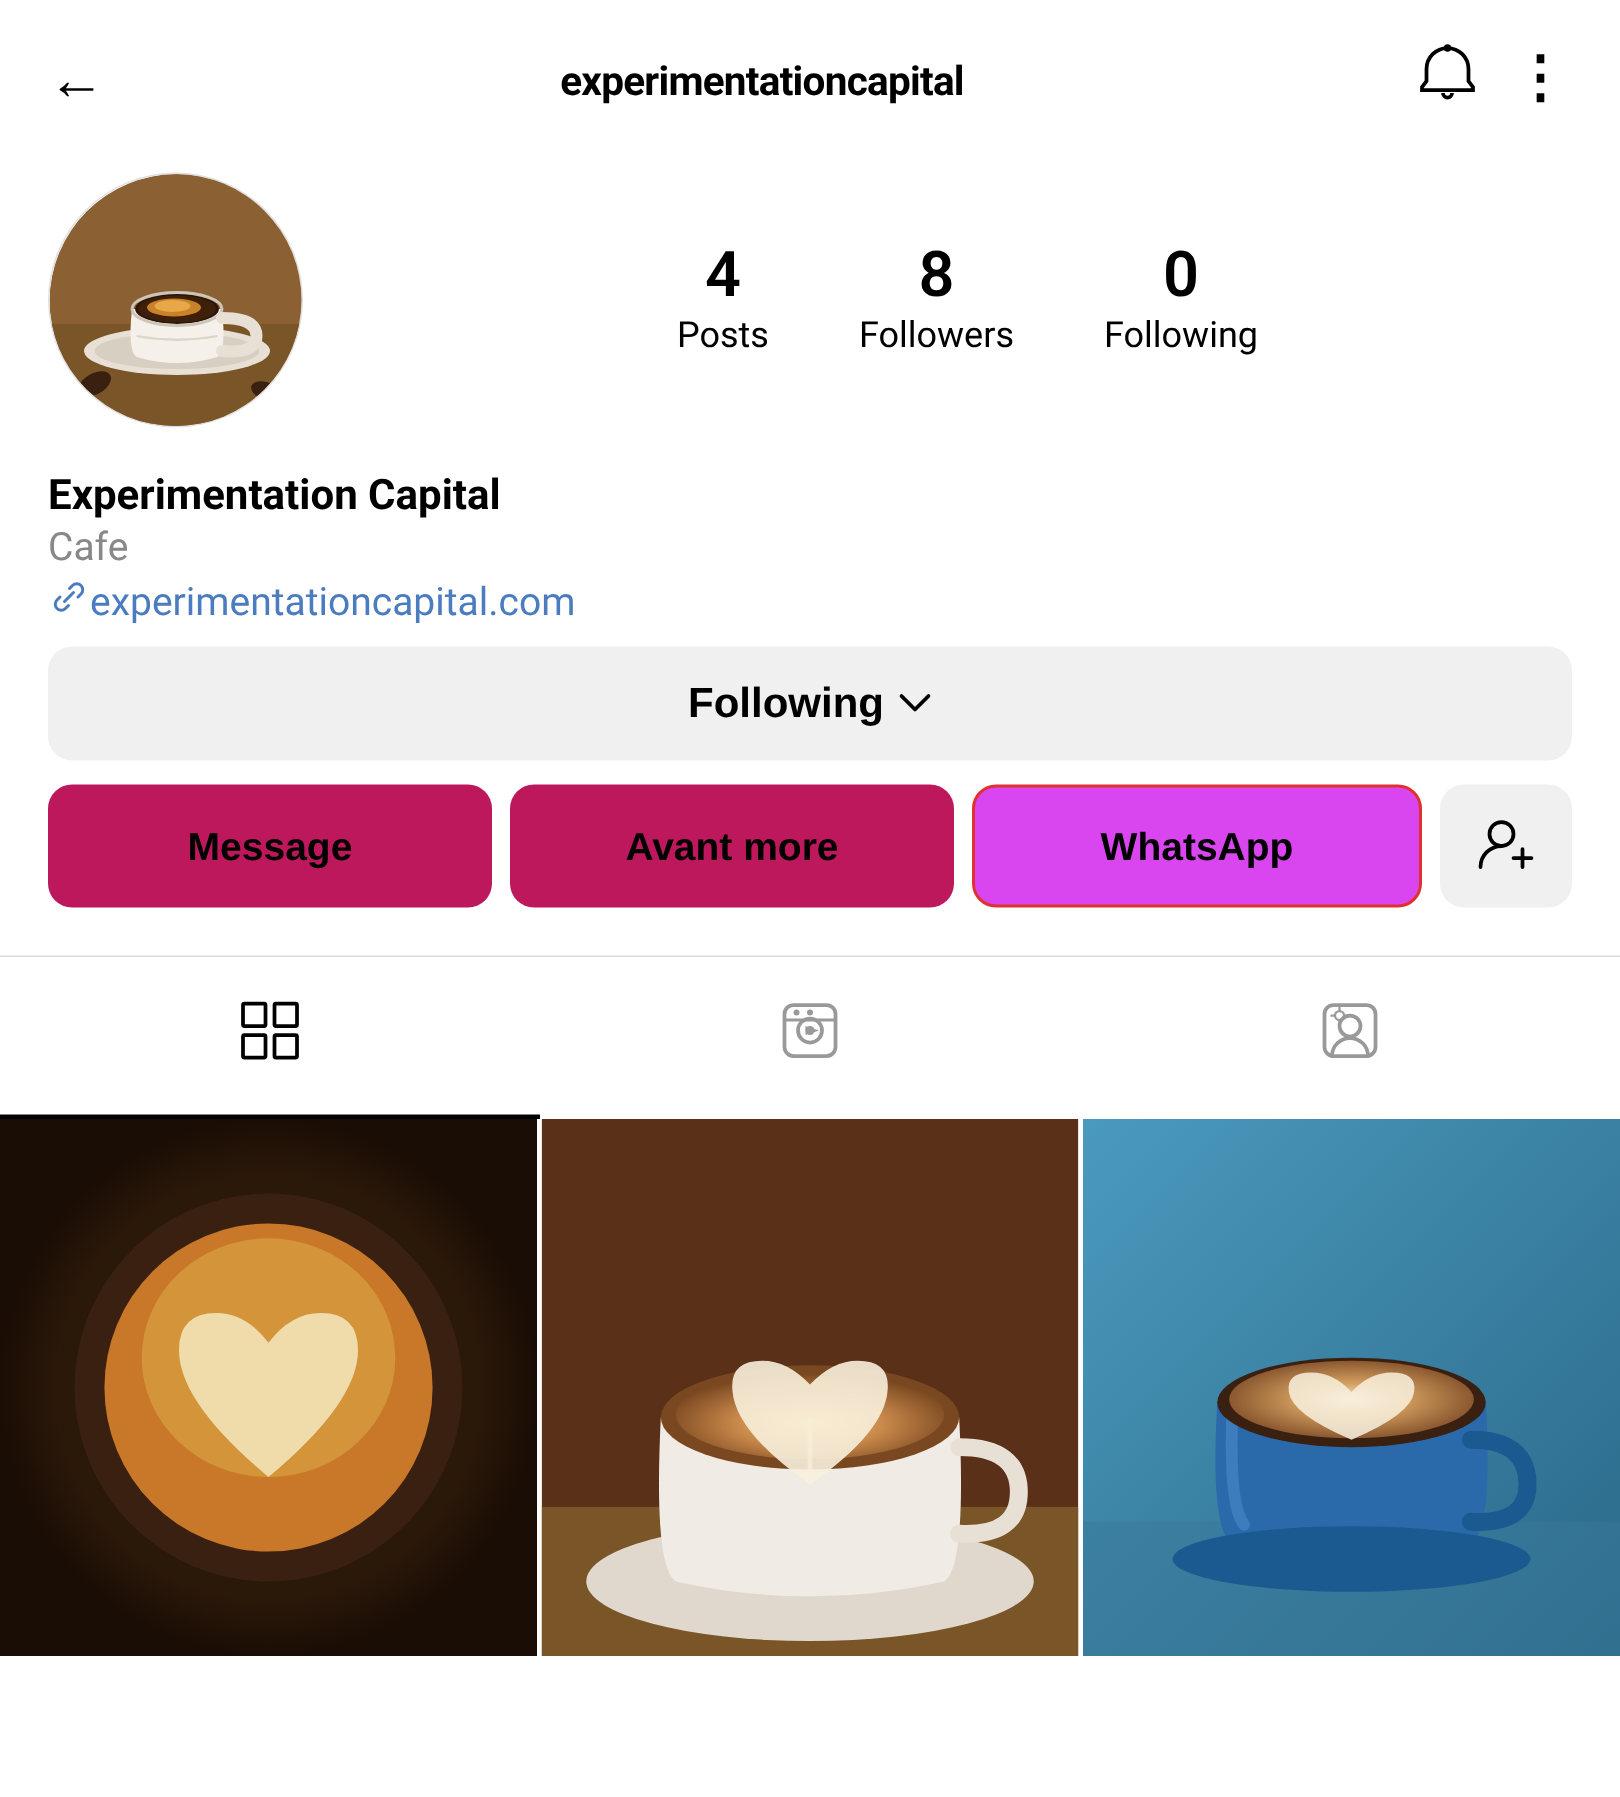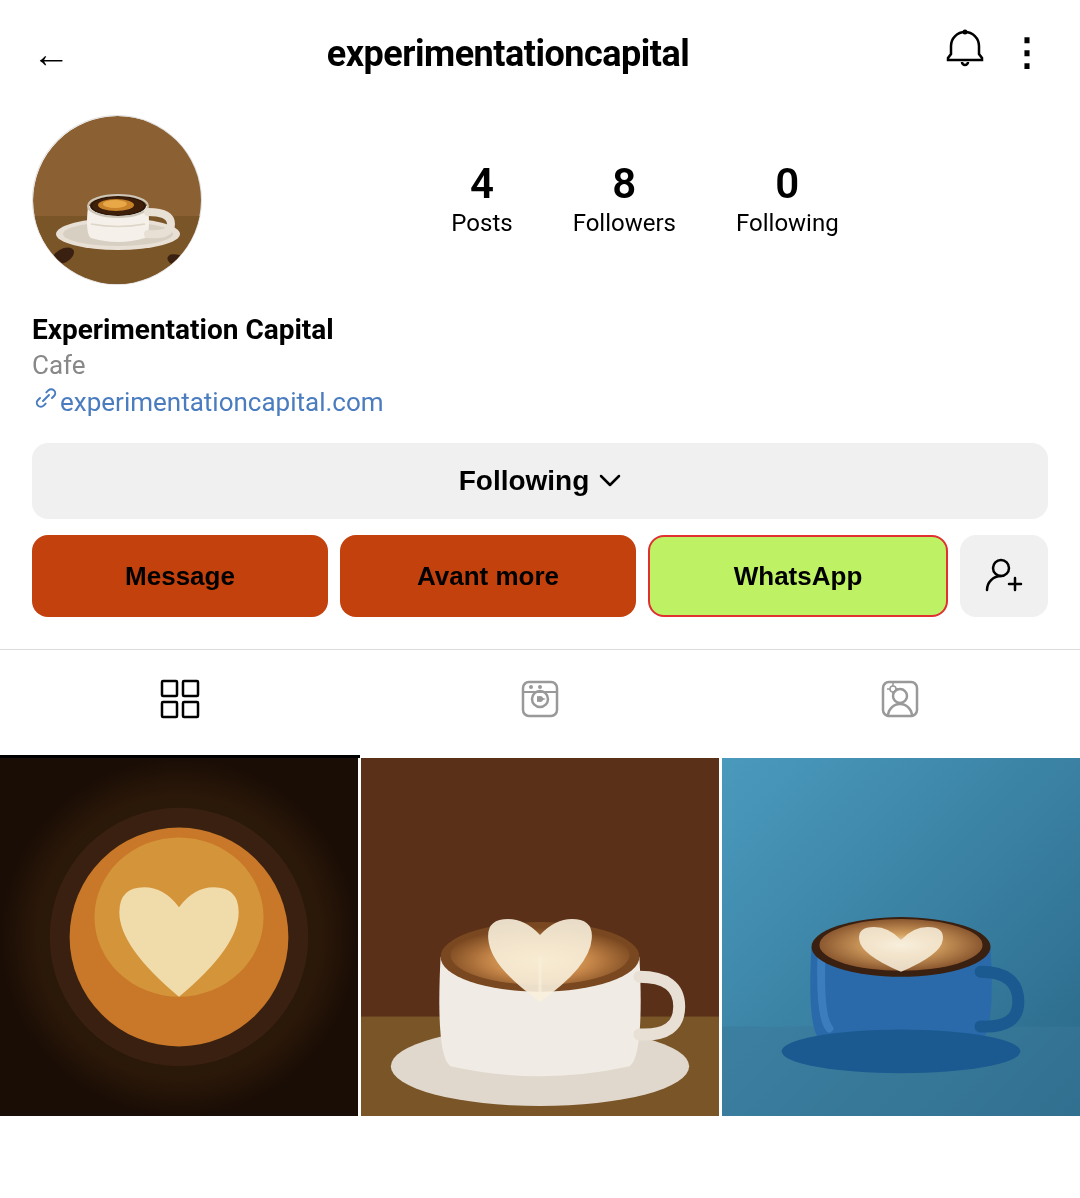--- a/index.html
+++ b/index.html
@@ -14,21 +14,21 @@
 
     
     .header {
       display: flex;
       align-items: center;
       justify-content: space-between;
       padding: 28px 32px 20px;
       background: #fff;
     }
     .header-title {
-      font-size: 36px;
+      font-size: 27px;
       font-weight: 700;
       color: #000;
       letter-spacing: -0.5px;
     }
     .header-icons {
       display: flex;
       gap: 24px;
       align-items: center;
     }
     .header-icon {
@@ -73,21 +73,21 @@
       line-height: 1;
     }
     .stat-label {
       font-size: 24px;
       color: #000;
       font-weight: 400;
     }
 
     
     .bio-section {
-      margin-bottom: 24px;
+      margin-bottom: 12px;
     }
     .bio-name {
       font-size: 28px;
       font-weight: 700;
       color: #000;
       margin-bottom: 4px;
     }
     .bio-category {
       font-size: 26px;
       color: #888;
@@ -136,32 +136,32 @@
 
     .action-buttons {
       display: flex;
       gap: 12px;
       margin-bottom: 32px;
     }
     .action-btn {
       flex: 1;
       padding: 22px 16px;
       border-radius: 16px;
-      background: #c2410c;
+      background: #be185d;
       border: none;
       font-size: 26px;
       font-weight: 600;
       cursor: pointer;
       color: #000;
       white-space: nowrap;
       text-align: center;
     }
     .action-btn.whatsapp-btn {
       border: 2.5px solid #e03030;
-      background: #bef264;
+      background: #d946ef;
     }
     .add-friend-btn {
       width: 88px;
       height: 82px;
       border-radius: 16px;
       background: #f0f0f0;
       border: none;
       cursor: pointer;
       display: flex;
       align-items: center;

